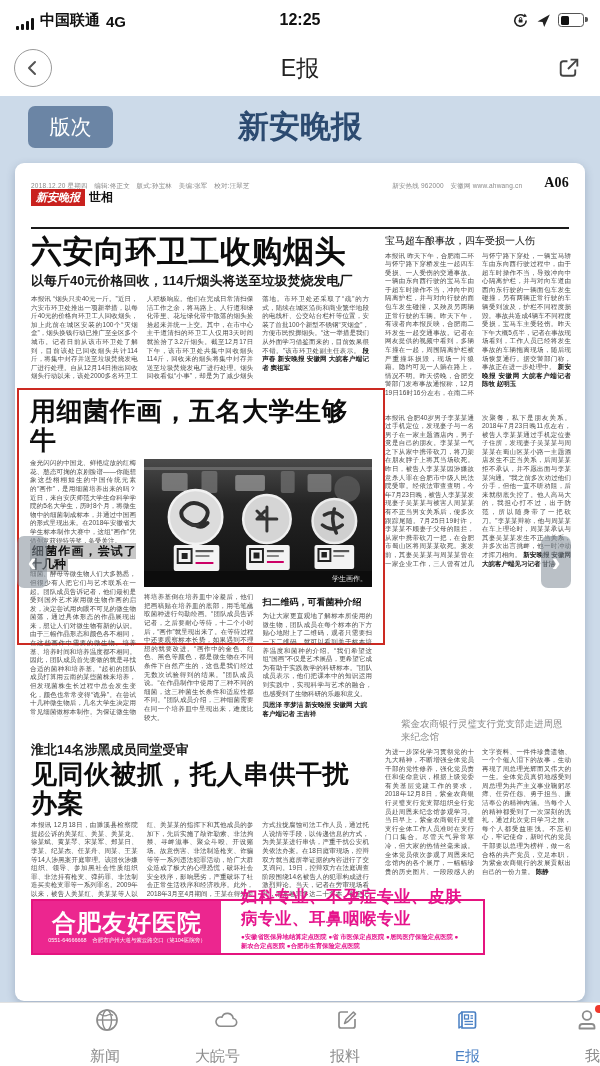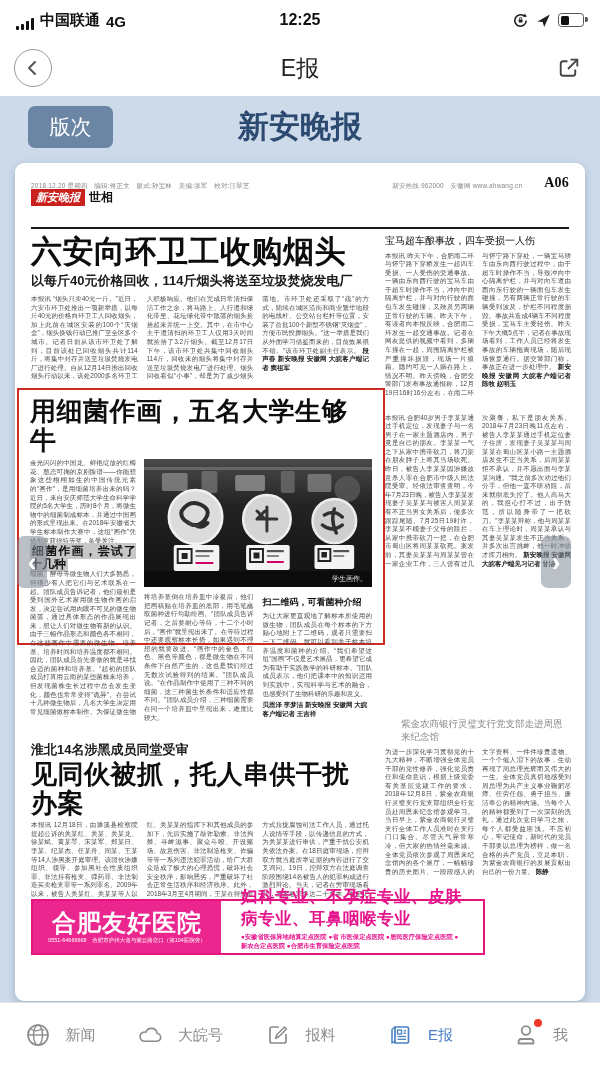--- a/index.html
+++ b/index.html
@@ -98,21 +98,21 @@
 
   
   .pager{position:absolute;width:30px;height:52px;background:rgba(130,140,152,.55);border-radius:7px;
     color:#fff;display:flex;align-items:center;justify-content:center;font-size:26px;font-weight:700;z-index:5;}
   .pager.prev{left:17px;top:536px;}
   .pager.next{left:541px;top:536px;}
 
   
   .tabbar{position:absolute;left:0;right:0;bottom:0;height:63px;background:#fff;border-top:1px solid #e2e2e2;
     display:flex;}
-  .tab{flex:1;display:flex;flex-direction:row;align-items:center;justify-content:center;gap:14px;color:#8c8c8c;}
+  .tab{flex:1;display:flex;flex-direction:column;align-items:flex-end;justify-content:center;gap:14px;color:#8c8c8c;}
   .tab .ticon{position:relative;width:27px;height:27px;display:flex;align-items:center;justify-content:center;}
   .tab .tlabel{font-size:15px;line-height:1;}
   .tab.active{color:#4a80c4;}
   .dot{position:absolute;top:-2px;right:-3px;width:8px;height:8px;background:#f0382b;border-radius:50%;}
   svg{display:block;}
 </style>
 </head>
 <body>
 
 <div id="screen">

